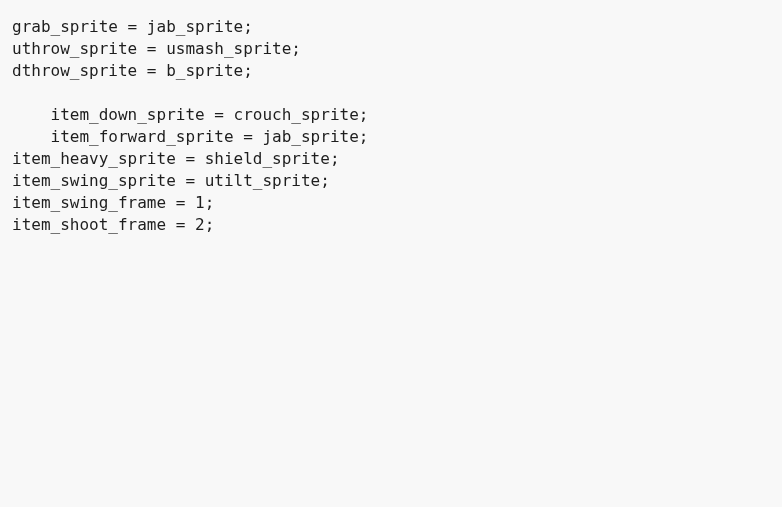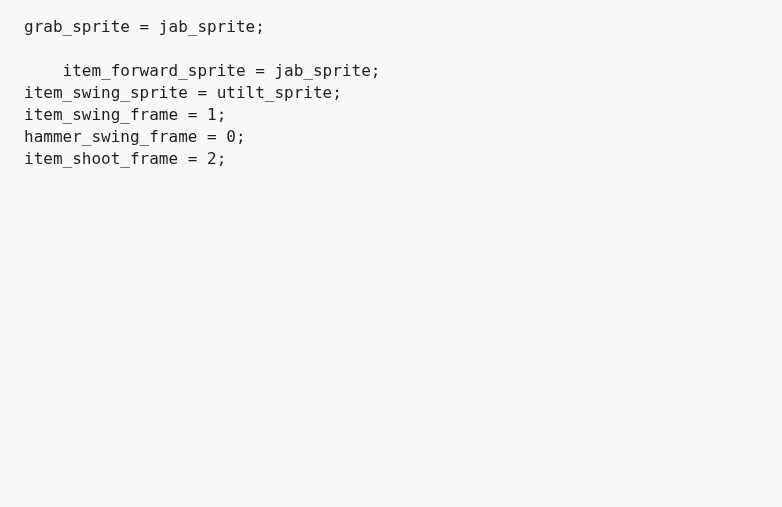--- a/index.html
+++ b/index.html
@@ -9,39 +9,42 @@
   body {
     width: 782px;
     height: 507px;
     background: #f8f8f8;
     overflow: hidden;
   }
   .code-view {
     box-sizing: border-box;
     width: 782px;
     height: 507px;
-    padding: 16px 10px 0 24px;
+    padding: 16px 10px 0 12px;
     font-family: "DejaVu Sans Mono", "Liberation Mono", monospace;
     font-size: 16px;
     line-height: 22px;
     color: #1e1e1e;
   }
   .code-line {
     white-space: pre;
     min-height: 22px;
     letter-spacing: 0px;
   }
 </style>
 </head>
 <body>
 
 <div class="code-view">
   <div class="code-line">grab_sprite = jab_sprite;</div>
+  <div class="code-line">uthrow_sprite = usmash_sprite;</div>
+  <div class="code-line">dthrow_sprite = b_sprite;</div>
   <div class="code-line"></div>
+  <div class="code-line">    item_down_sprite = crouch_sprite;</div>
   <div class="code-line">    item_forward_sprite = jab_sprite;</div>
+  <div class="code-line">item_heavy_sprite = shield_sprite;</div>
   <div class="code-line">item_swing_sprite = utilt_sprite;</div>
   <div class="code-line">item_swing_frame = 1;</div>
-  <div class="code-line">hammer_swing_frame = 0;</div>
   <div class="code-line">item_shoot_frame = 2;</div>
   <div class="code-line"></div>
   <div class="code-line"></div>
   <div class="code-line"></div>
 </div>
 
 </body></html>

